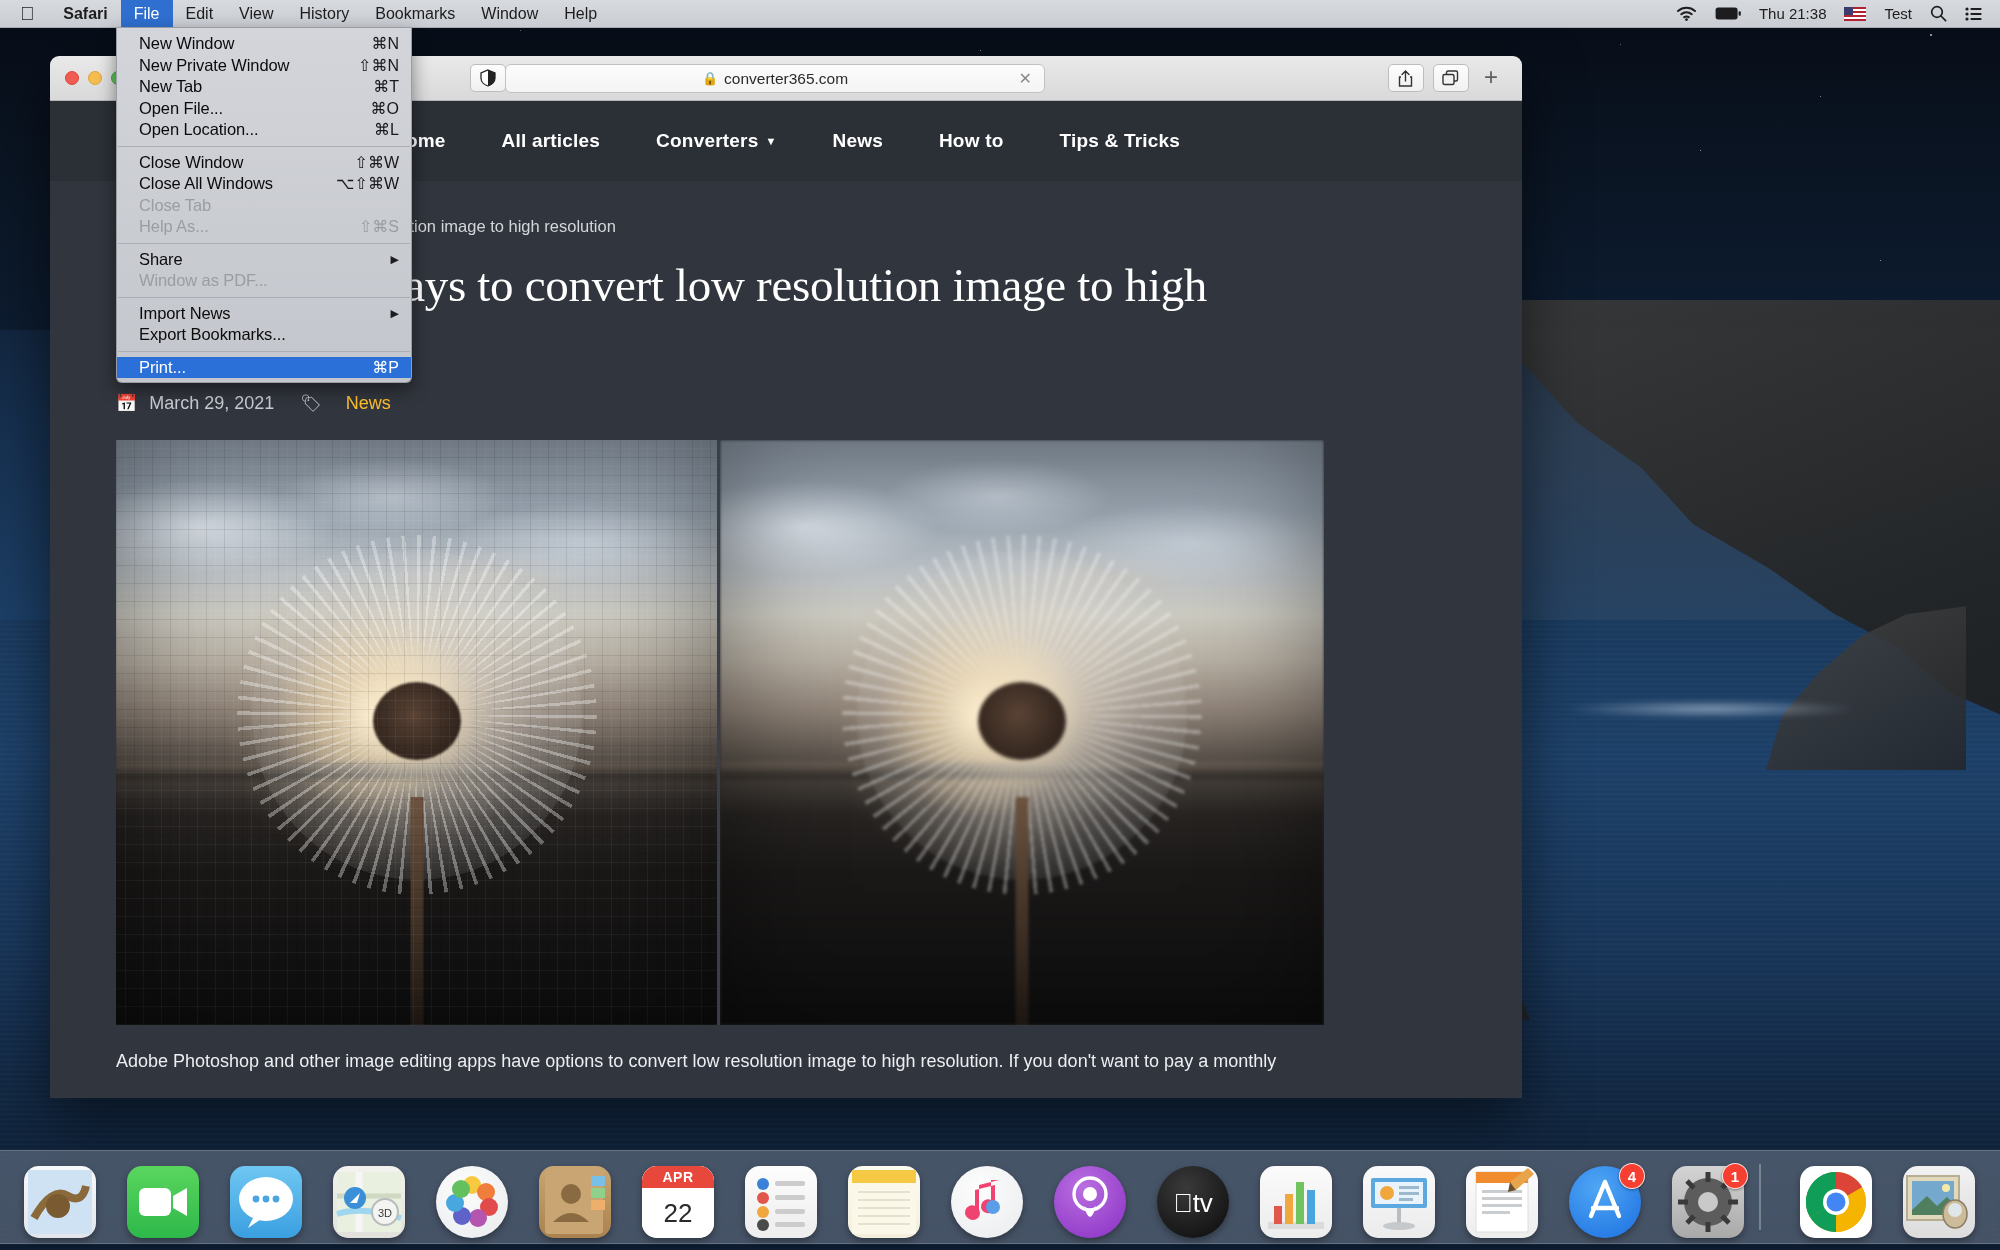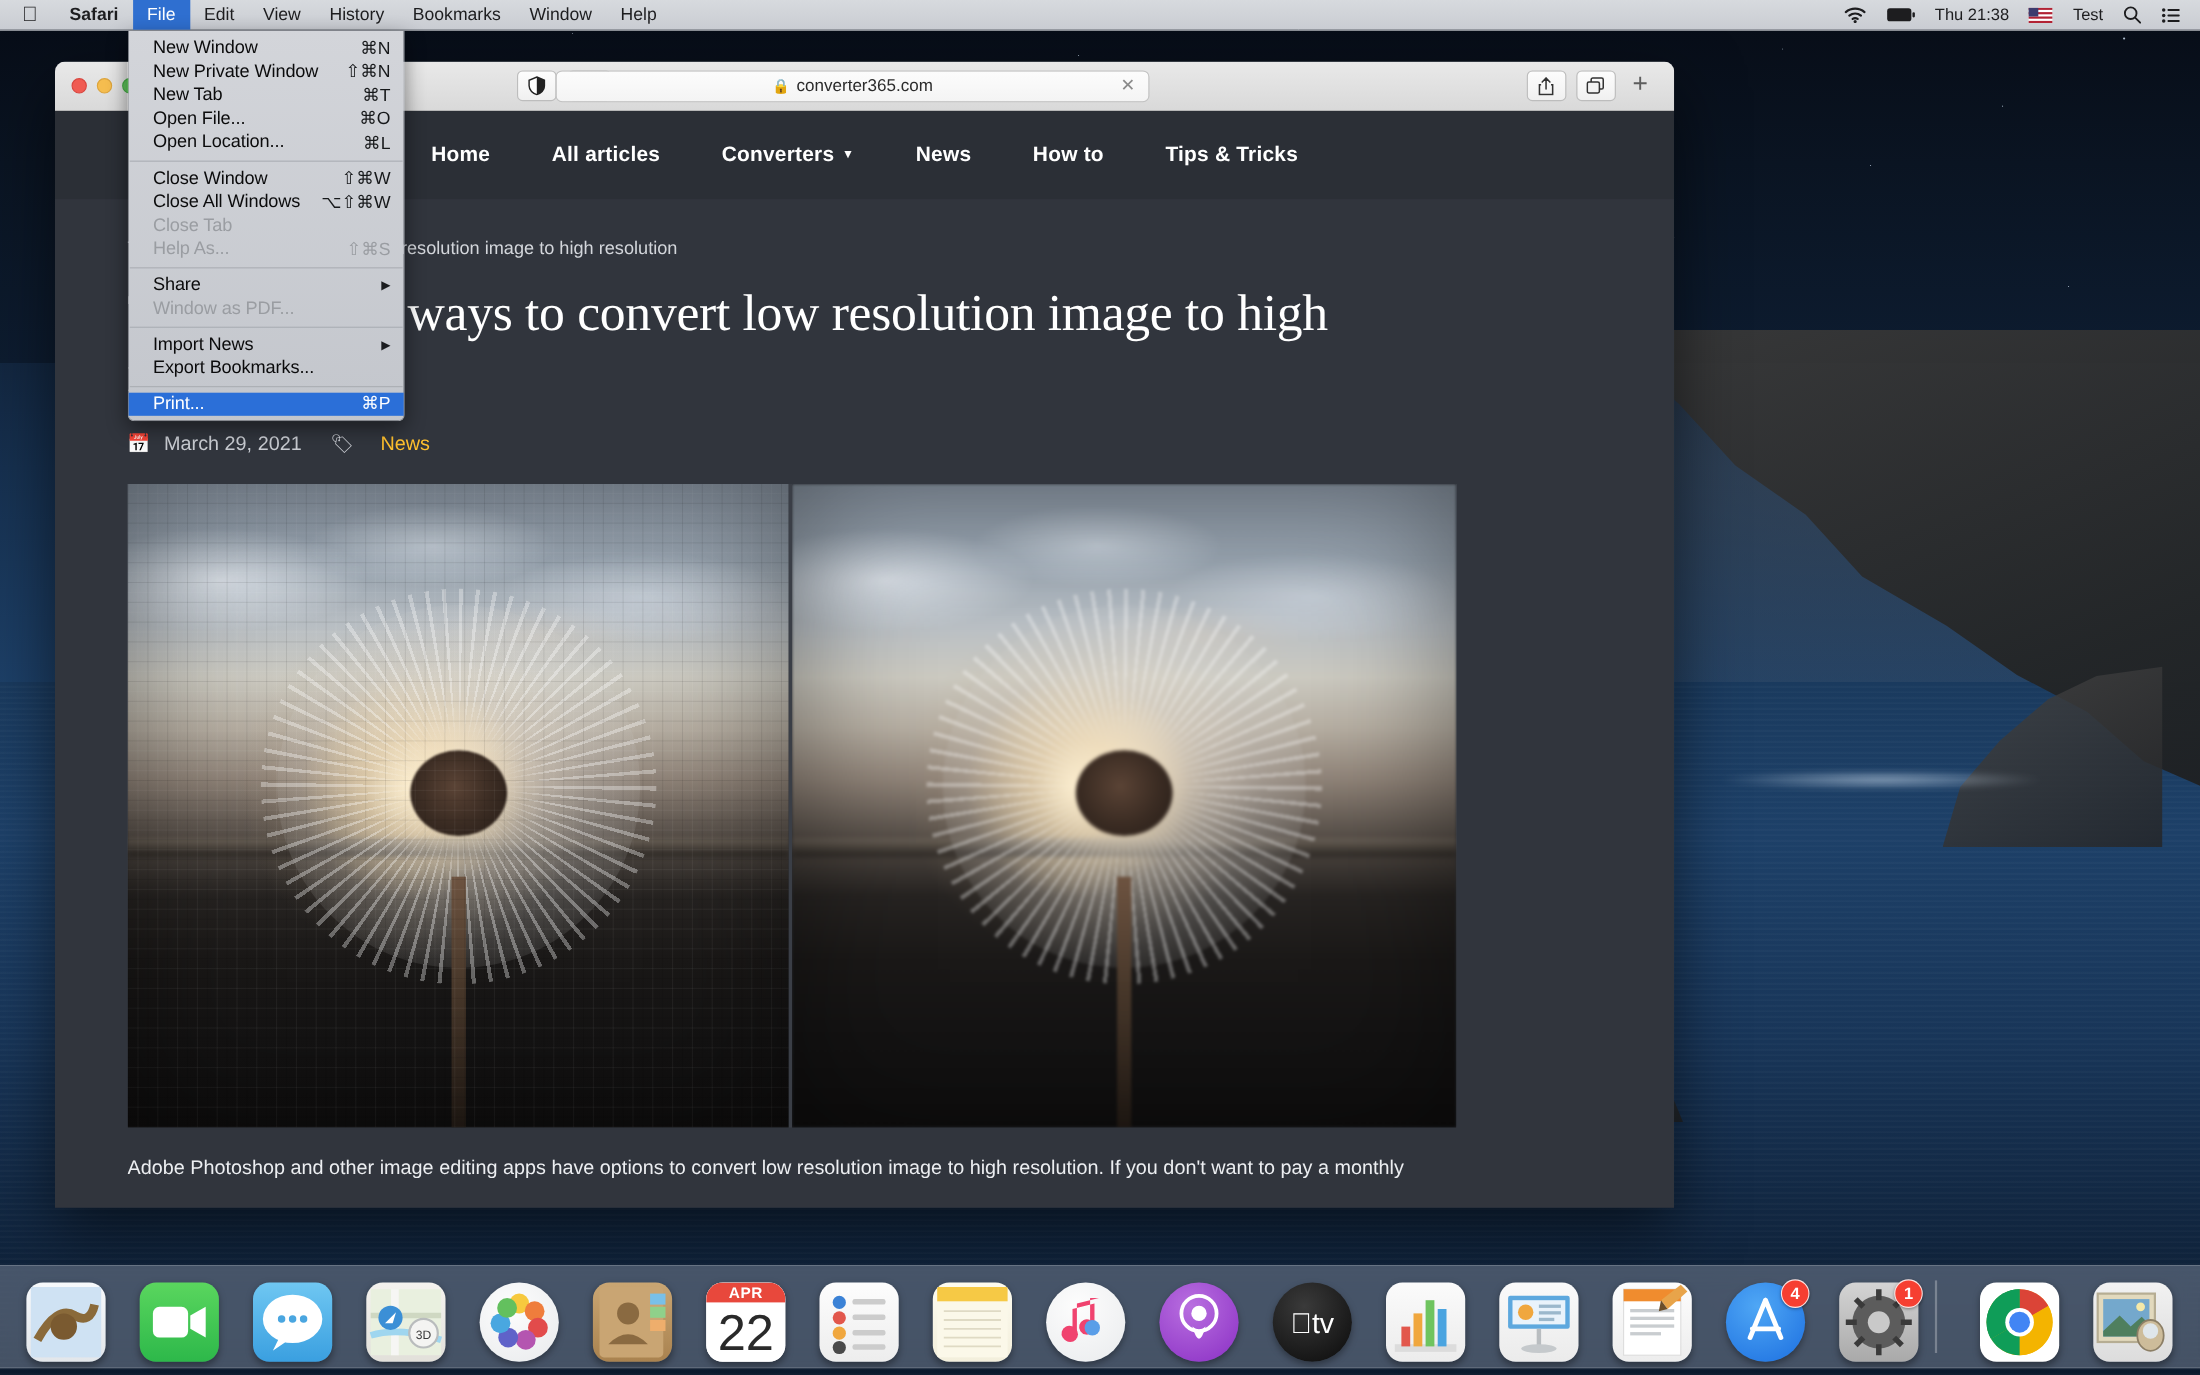--- a/index.html
+++ b/index.html
@@ -74,21 +74,21 @@
   .mb-item.active { background:#2f6fd0; color:#fff; }
   .apple-logo { padding: 0 16px 0 20px; font-size: 19px; line-height:1; }
   #menubar .mb-right {
     margin-left:auto; display:flex; align-items:center; gap:18px;
     padding-right:18px; font-size:15px;
   }
   .mb-right .mi { display:flex; align-items:center; cursor:default;}
 
   
   #filemenu {
-    position:absolute; left:116px; top:28px; width:252px;
+    position:absolute; left:116px; top:28px; width:296px;
     background: linear-gradient(180deg,#d3d5da 0%,#c3c6cc 100%);
     border:1px solid #9a9da3;
     border-top:none;
     border-radius: 0 0 6px 6px;
     box-shadow: 0 6px 18px rgba(0,0,0,.45);
     z-index: 70;
     padding: 5px 0 4px;
     font-size: 16.5px;
     color:#0b0b0c;
   }
@@ -648,21 +648,21 @@
           <rect x="52" y="34" width="14" height="10" fill="#eeae6c"></rect>
           <circle cx="32" cy="28" r="10" fill="#8a6a41"></circle>
           <path d="M14 56 Q32 38 50 56 Z" fill="#8a6a41"></path>
         </svg>
       </div>
     </div>
     <div class="dock-item" title="Calendar">
       <div class="dock-icon" style="background: rgb(255, 255, 255);">
         <div style="width:100%;height:100%;background:#fff;display:flex;flex-direction:column;">
           <div style="height:22px;background:#e8483c;color:#fff;font-size:14px;font-weight:bold;display:flex;align-items:center;justify-content:center;letter-spacing:.5px;">APR</div>
-          <div style="flex:1;display:flex;align-items:center;justify-content:center;color:#2a2a2a;font-size:46px;font-family:'Liberation Sans',sans-serif;">22</div>
+          <div style="flex:1;display:flex;align-items:center;justify-content:center;color:#2a2a2a;font-size:26px;font-family:'Liberation Sans',sans-serif;">22</div>
         </div>
       </div>
     </div>
     <div class="dock-item" title="Reminders">
       <div class="dock-icon" style="background: linear-gradient(rgb(253, 253, 253), rgb(237, 237, 237));">
         <svg width="72" height="72" viewBox="0 0 72 72">
           <circle cx="18" cy="18" r="6" fill="#3b82d6"></circle>
           <rect x="30" y="15" width="30" height="5" rx="2" fill="#ccc"></rect>
           <circle cx="18" cy="32" r="6" fill="#e2574c"></circle>
           <rect x="30" y="29" width="30" height="5" rx="2" fill="#ccc"></rect>

